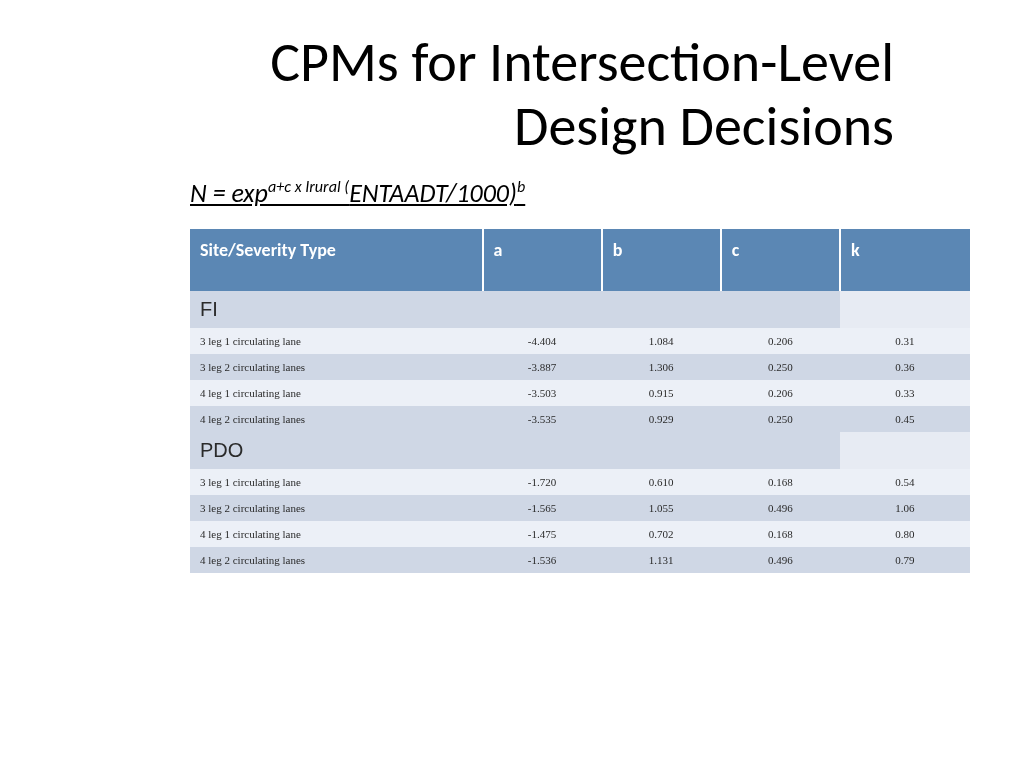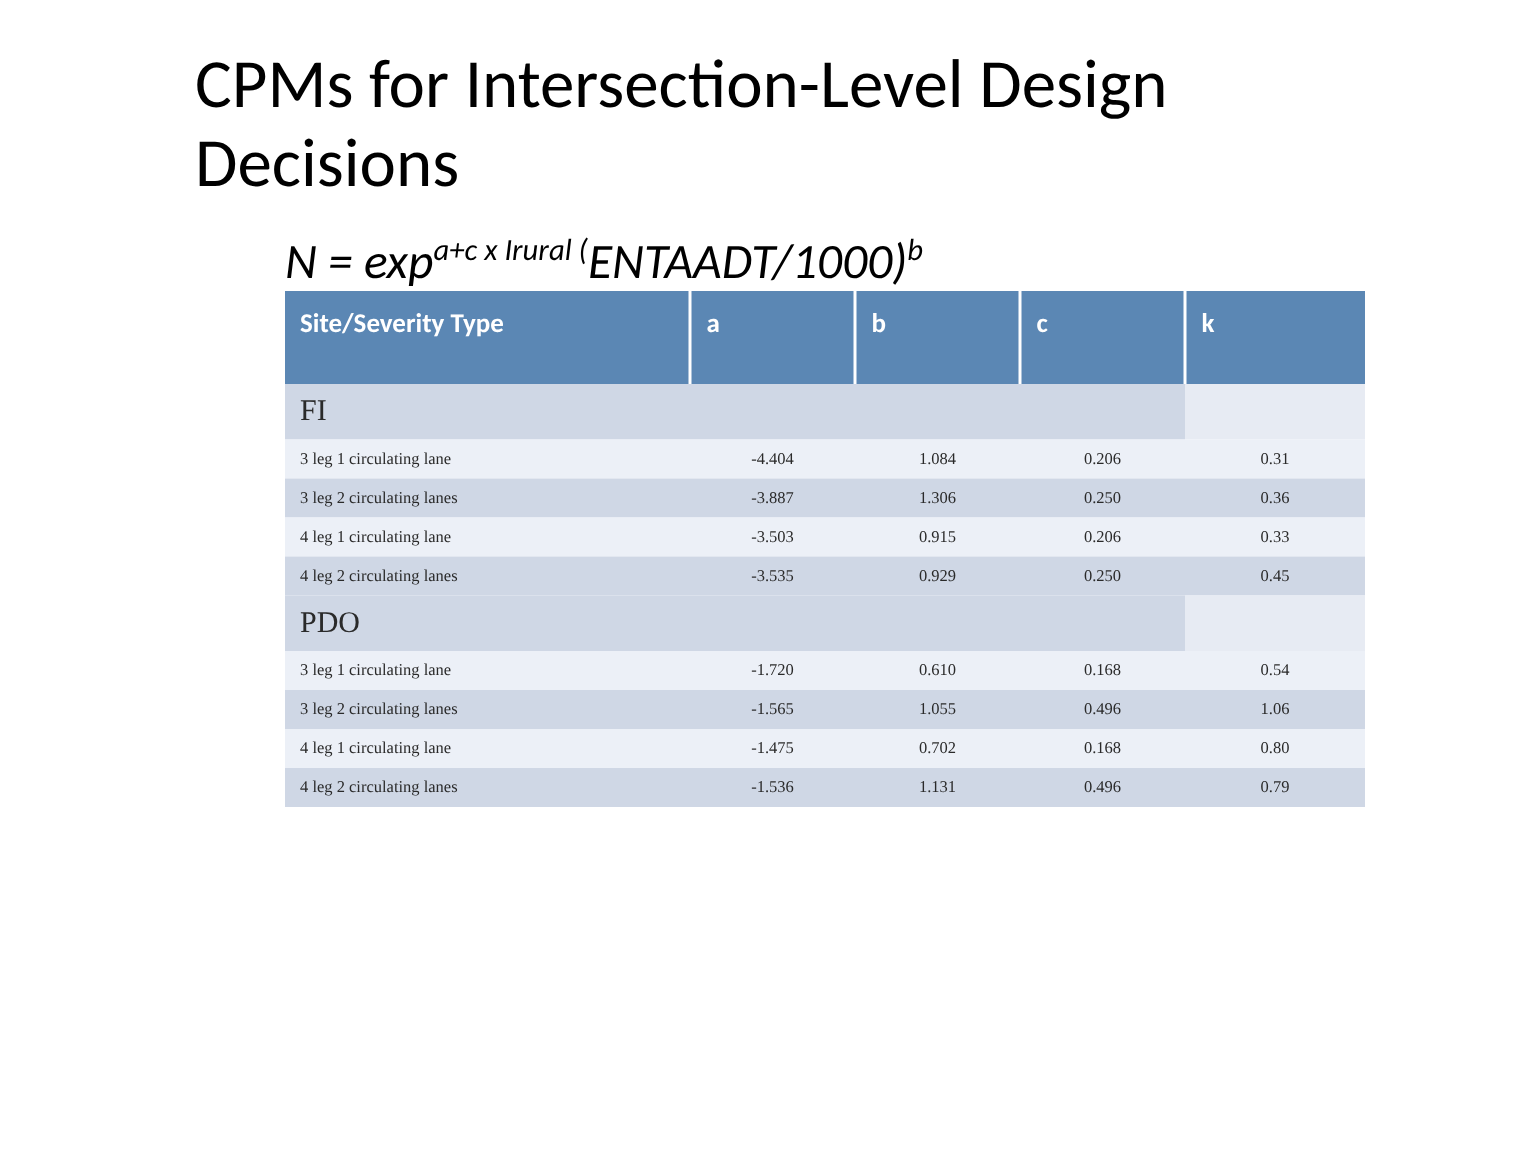--- a/index.html
+++ b/index.html
@@ -11,42 +11,43 @@
     font-family: Calibri, "Segoe UI", Arial, sans-serif;
     color: #000;
   }
   .slide {
     width: 1024px;
     height: 768px;
     box-sizing: border-box;
     padding: 20px 40px;
   }
   .title {
-    font-size: 46px;
-    text-align: left;
+    font-size: 56px;
+    text-align: right;
     margin: 10px 90px 18px 90px;
     line-height: 1.15;
     font-weight: 400;
   }
   .formula {
-    font-size: 33px;
+    font-size: 26px;
     font-style: italic;
     margin-left: 150px;
-    margin-bottom: 0;
+    margin-bottom: 20px;
     font-family: Calibri, Arial, sans-serif;
+    text-decoration: underline;
   }
   .formula sup {
     font-size: 0.62em;
     vertical-align: super;
     font-style: italic;
   }
   table {
     border-collapse: collapse;
     margin-left: 150px;
-    width: 720px;
+    width: 780px;
     font-size: 17px;
   }
   th, td {
     text-align: left;
     box-sizing: border-box;
   }
   thead th {
     background: #5B87B4;
     color: #fff;
     font-weight: 700;
@@ -59,21 +60,21 @@
   thead th + th {
     border-left: 2px solid #fff;
   }
   .col-site { width: 270px; }
   .col-a    { width: 110px; }
   .col-b    { width: 110px; }
   .col-c    { width: 110px; }
   .col-k    { width: 120px; }
   tr.section td {
     background: #cfd7e5;
-    font-family: Liberation Serif, serif;
+    font-family: Liberation Sans, sans-serif;
     font-size: 20px;
     padding: 7px 10px;
   }
   tr.section td.kcell {
     background: #e7ebf3;
   }
   tr.row-a td { background: #ecf0f7; }
   tr.row-b td { background: #cfd7e5; }
   tbody td {
     padding: 7px 10px;

